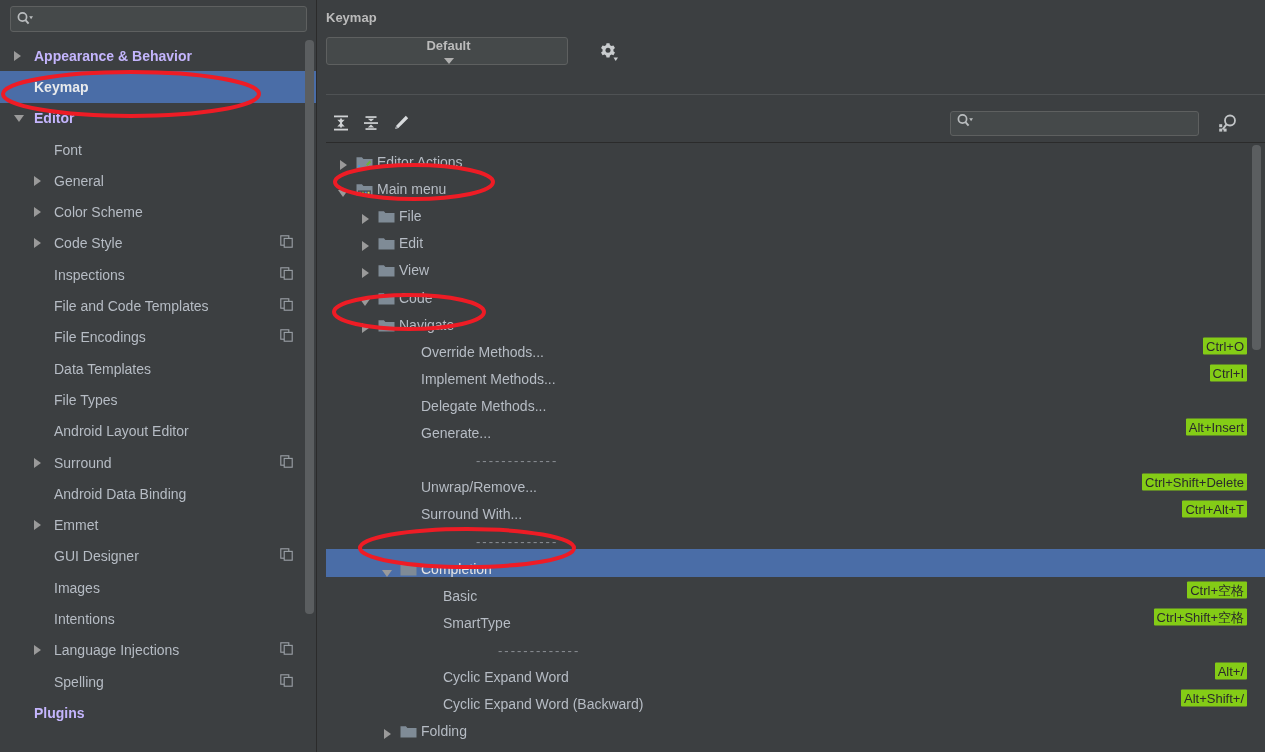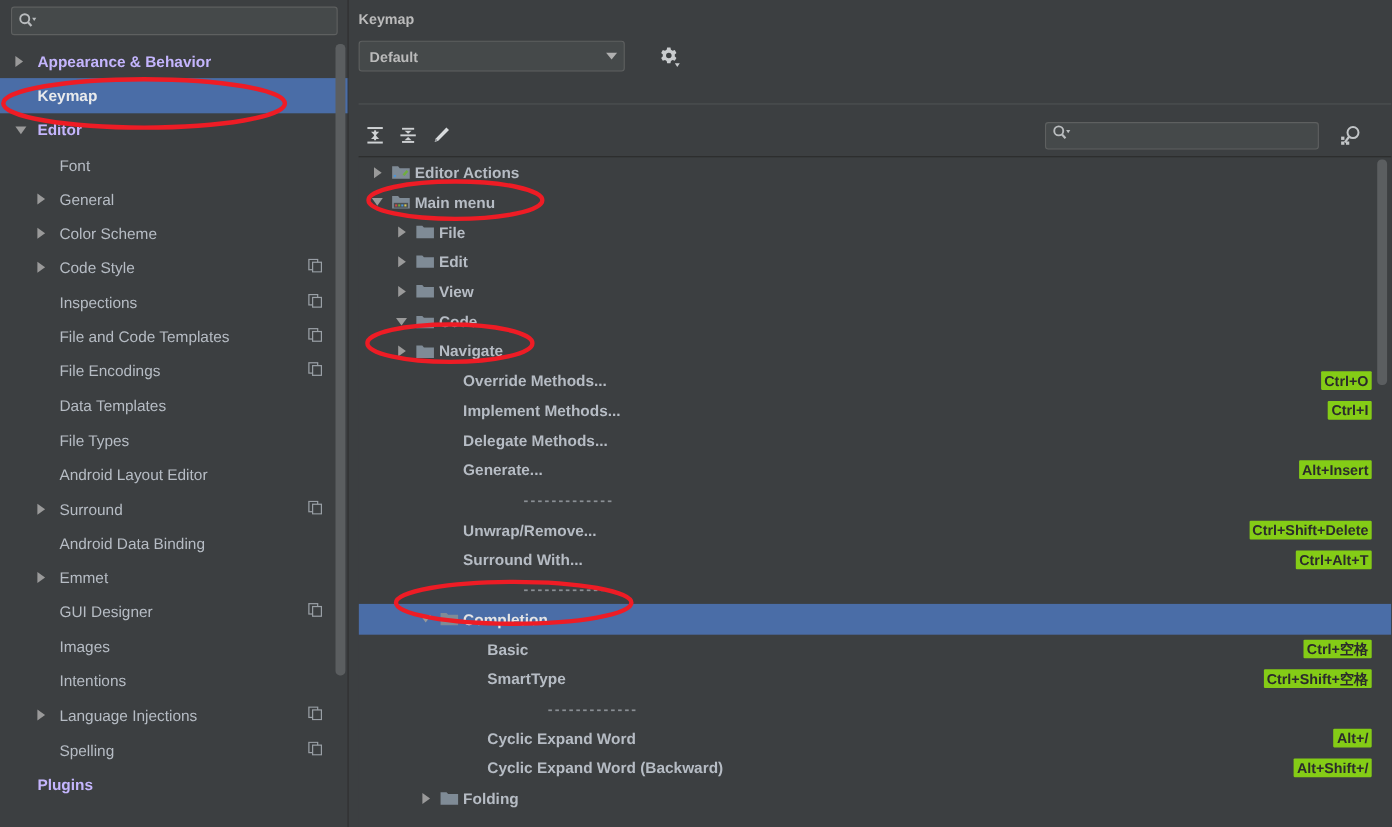--- a/index.html
+++ b/index.html
@@ -100,21 +100,21 @@
     color: #bbbbbb; font-size: 13px; font-weight: bold;
     padding: 10px 0 0 0;
   }
   #keymap-row { display: flex; align-items: center; margin-top: 12px; }
   #keymap-combo {
     width: 242px; height: 28px;
     background: #45494a;
     border: 1px solid #5e6060; border-radius: 3px;
     display: flex; align-items: center;
     padding: 0 6px 0 9px;
-    color: #bbbbbb; font-size: 13px; font-weight: bold;
+    color: #bbbbbb; font-size: 13px; font-weight: bold; flex-direction: column;
   }
   #keymap-combo .cb-label { flex: 1; }
   .cb-arrow {
     width: 0; height: 0;
     border-top: 6px solid #b0b0b0;
     border-left: 5px solid transparent;
     border-right: 5px solid transparent;
   }
   #gear-btn { margin-left: 26px; width: 26px; height: 26px; position: relative; }
 
@@ -145,23 +145,23 @@
   
   #tree-panel {
     position: absolute; left: 9px; right: 0; top: 142px; bottom: 0;
     background: #3c3f41;
     border-top: 1px solid #2b2b2b;
     overflow: hidden;
   }
   .t-row {
     position: relative;
     height: 27.1px;
-    display: flex; align-items: center;
+    display: flex; align-items: flex-end;
     white-space: nowrap;
-    color: #a9b7c6; font-size: 14px; font-weight: bold;
+    color: #a9b7c6; font-size: 14px;
   }
   .t-row.sel { background: #4a6da7; }
   .t-row.sel .t-label { color: #e5e5e5; }
   .t-row .t-tri { width: 22px; flex: 0 0 22px; display: flex; align-items: center; justify-content: center; }
   .t-row .t-ico { width: 20px; flex: 0 0 20px; display: flex; align-items: center; justify-content: center; }
   .t-row .t-label { padding-left: 3px; color: #b6bcc4; }
   .t-sep {
     color: #8a8f94; letter-spacing: 2px; font-size: 13px;
   }
   .shortcut {

